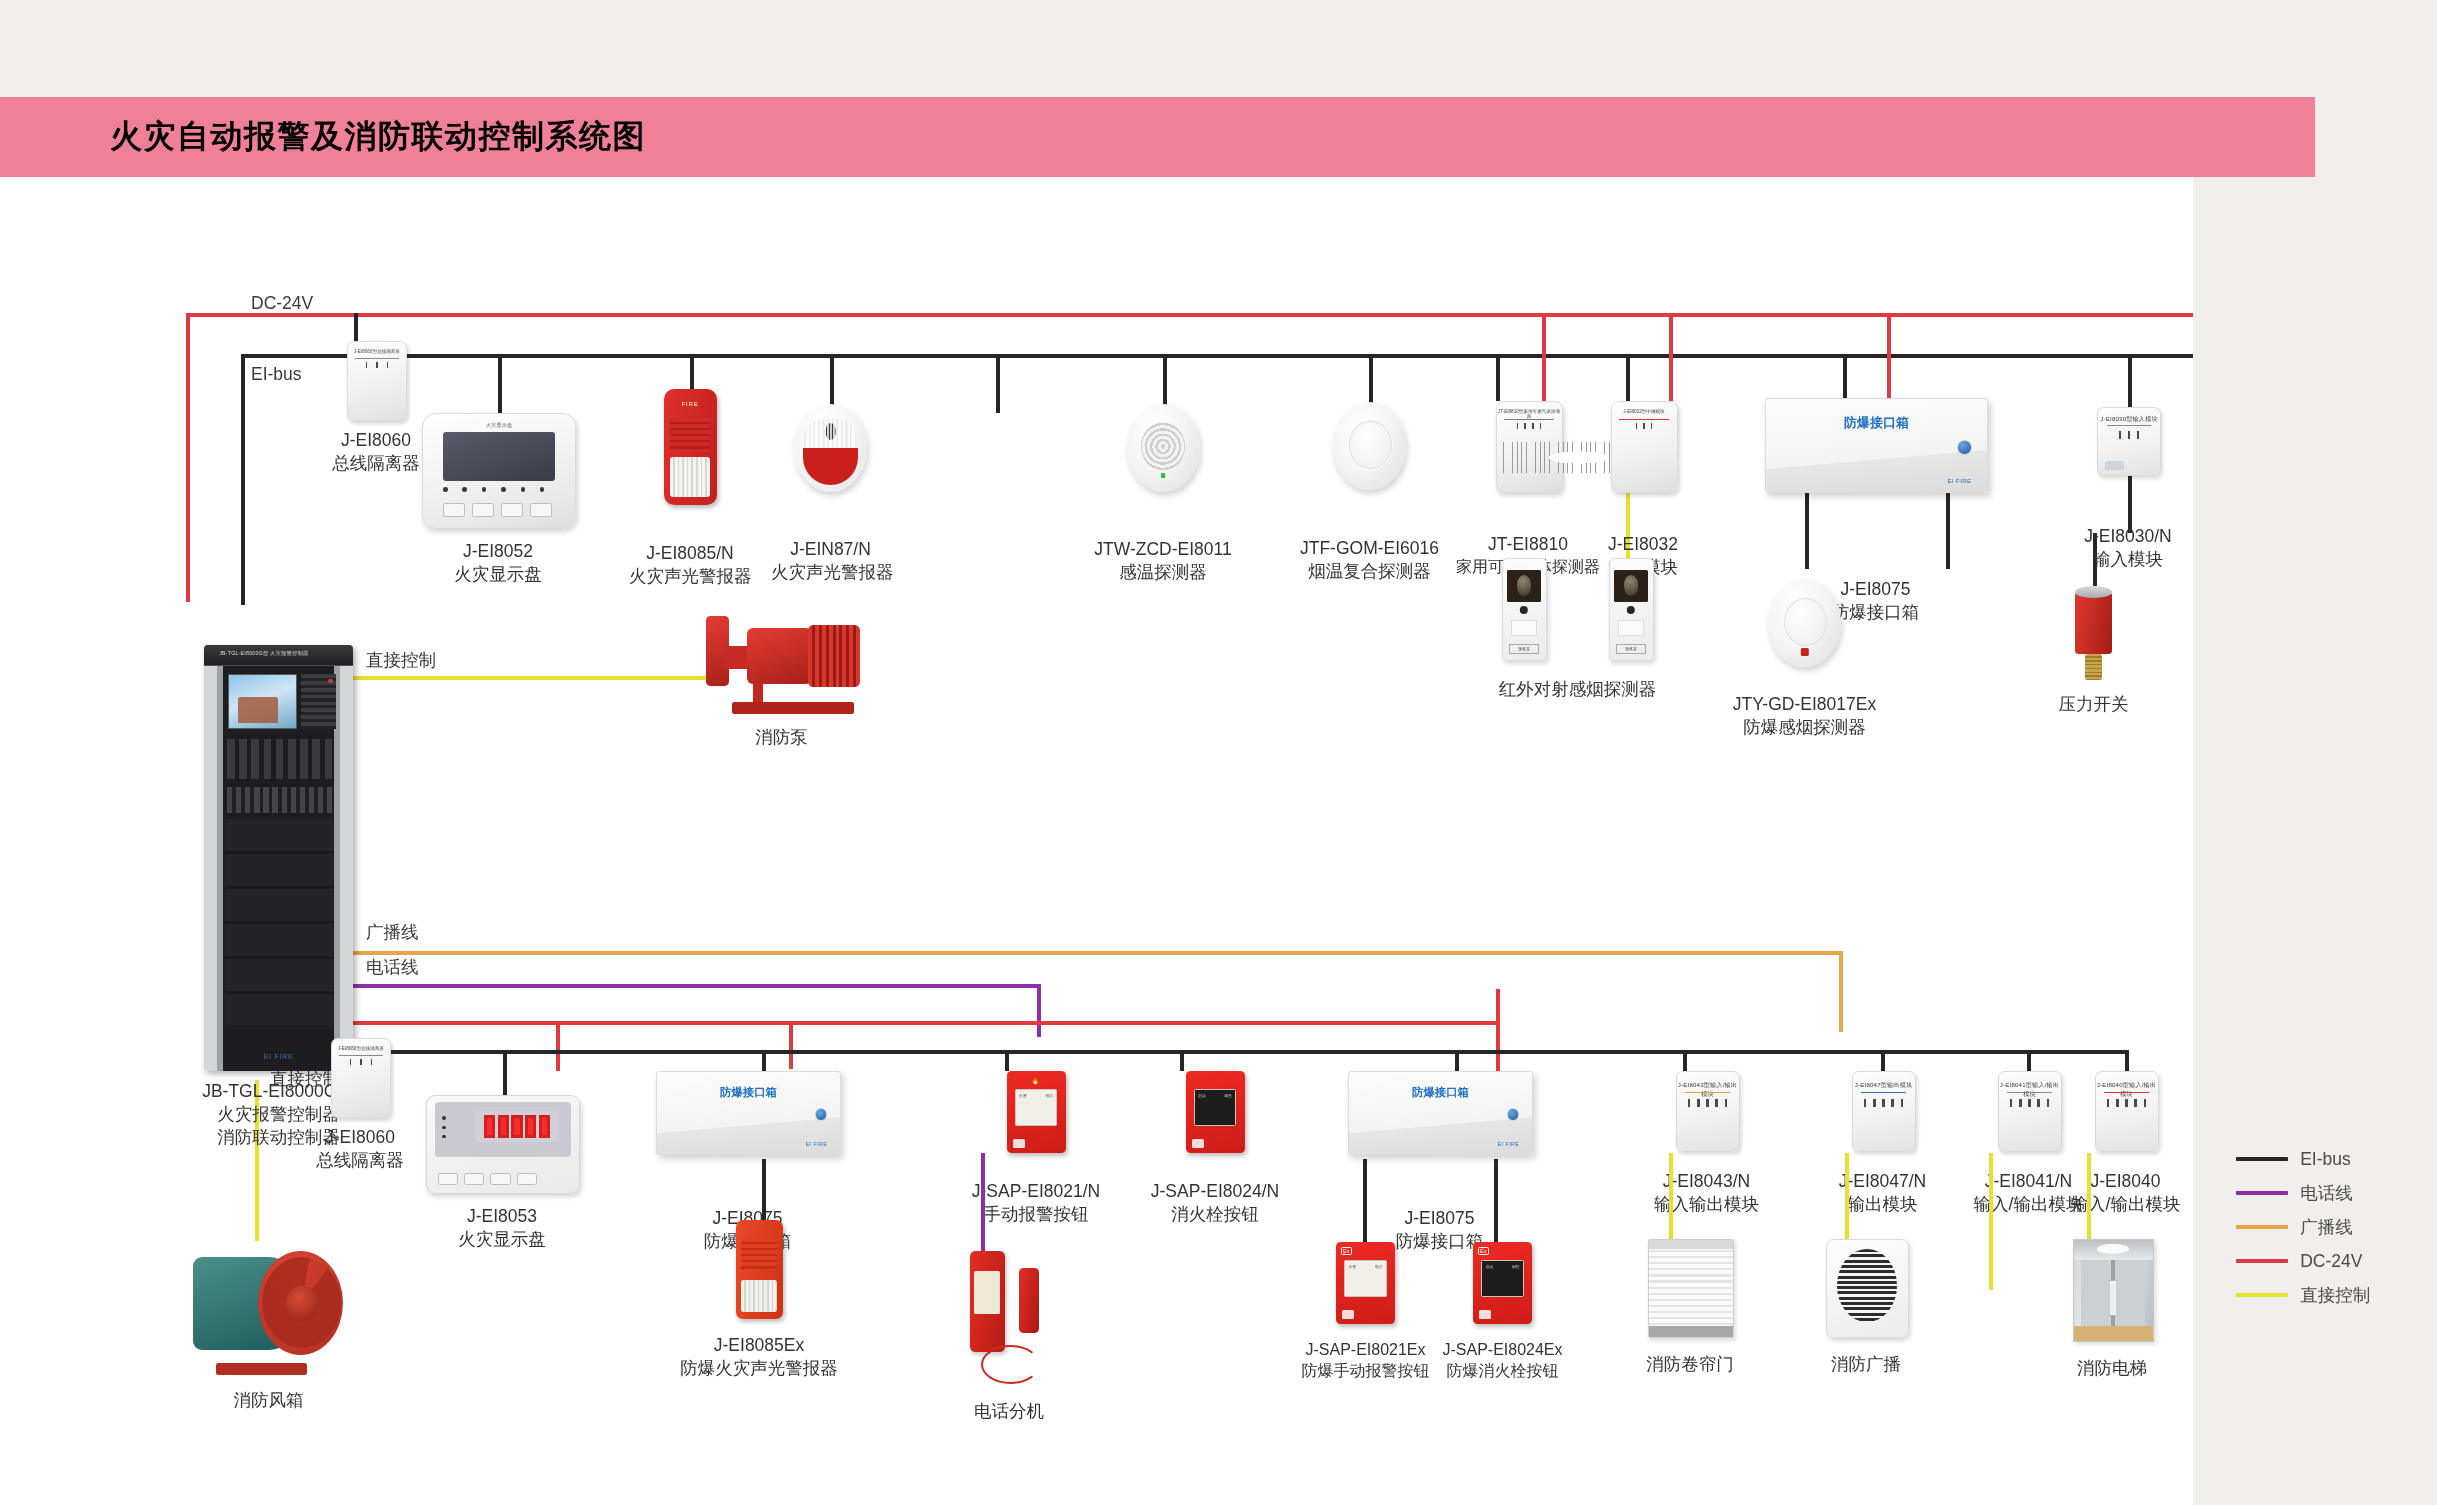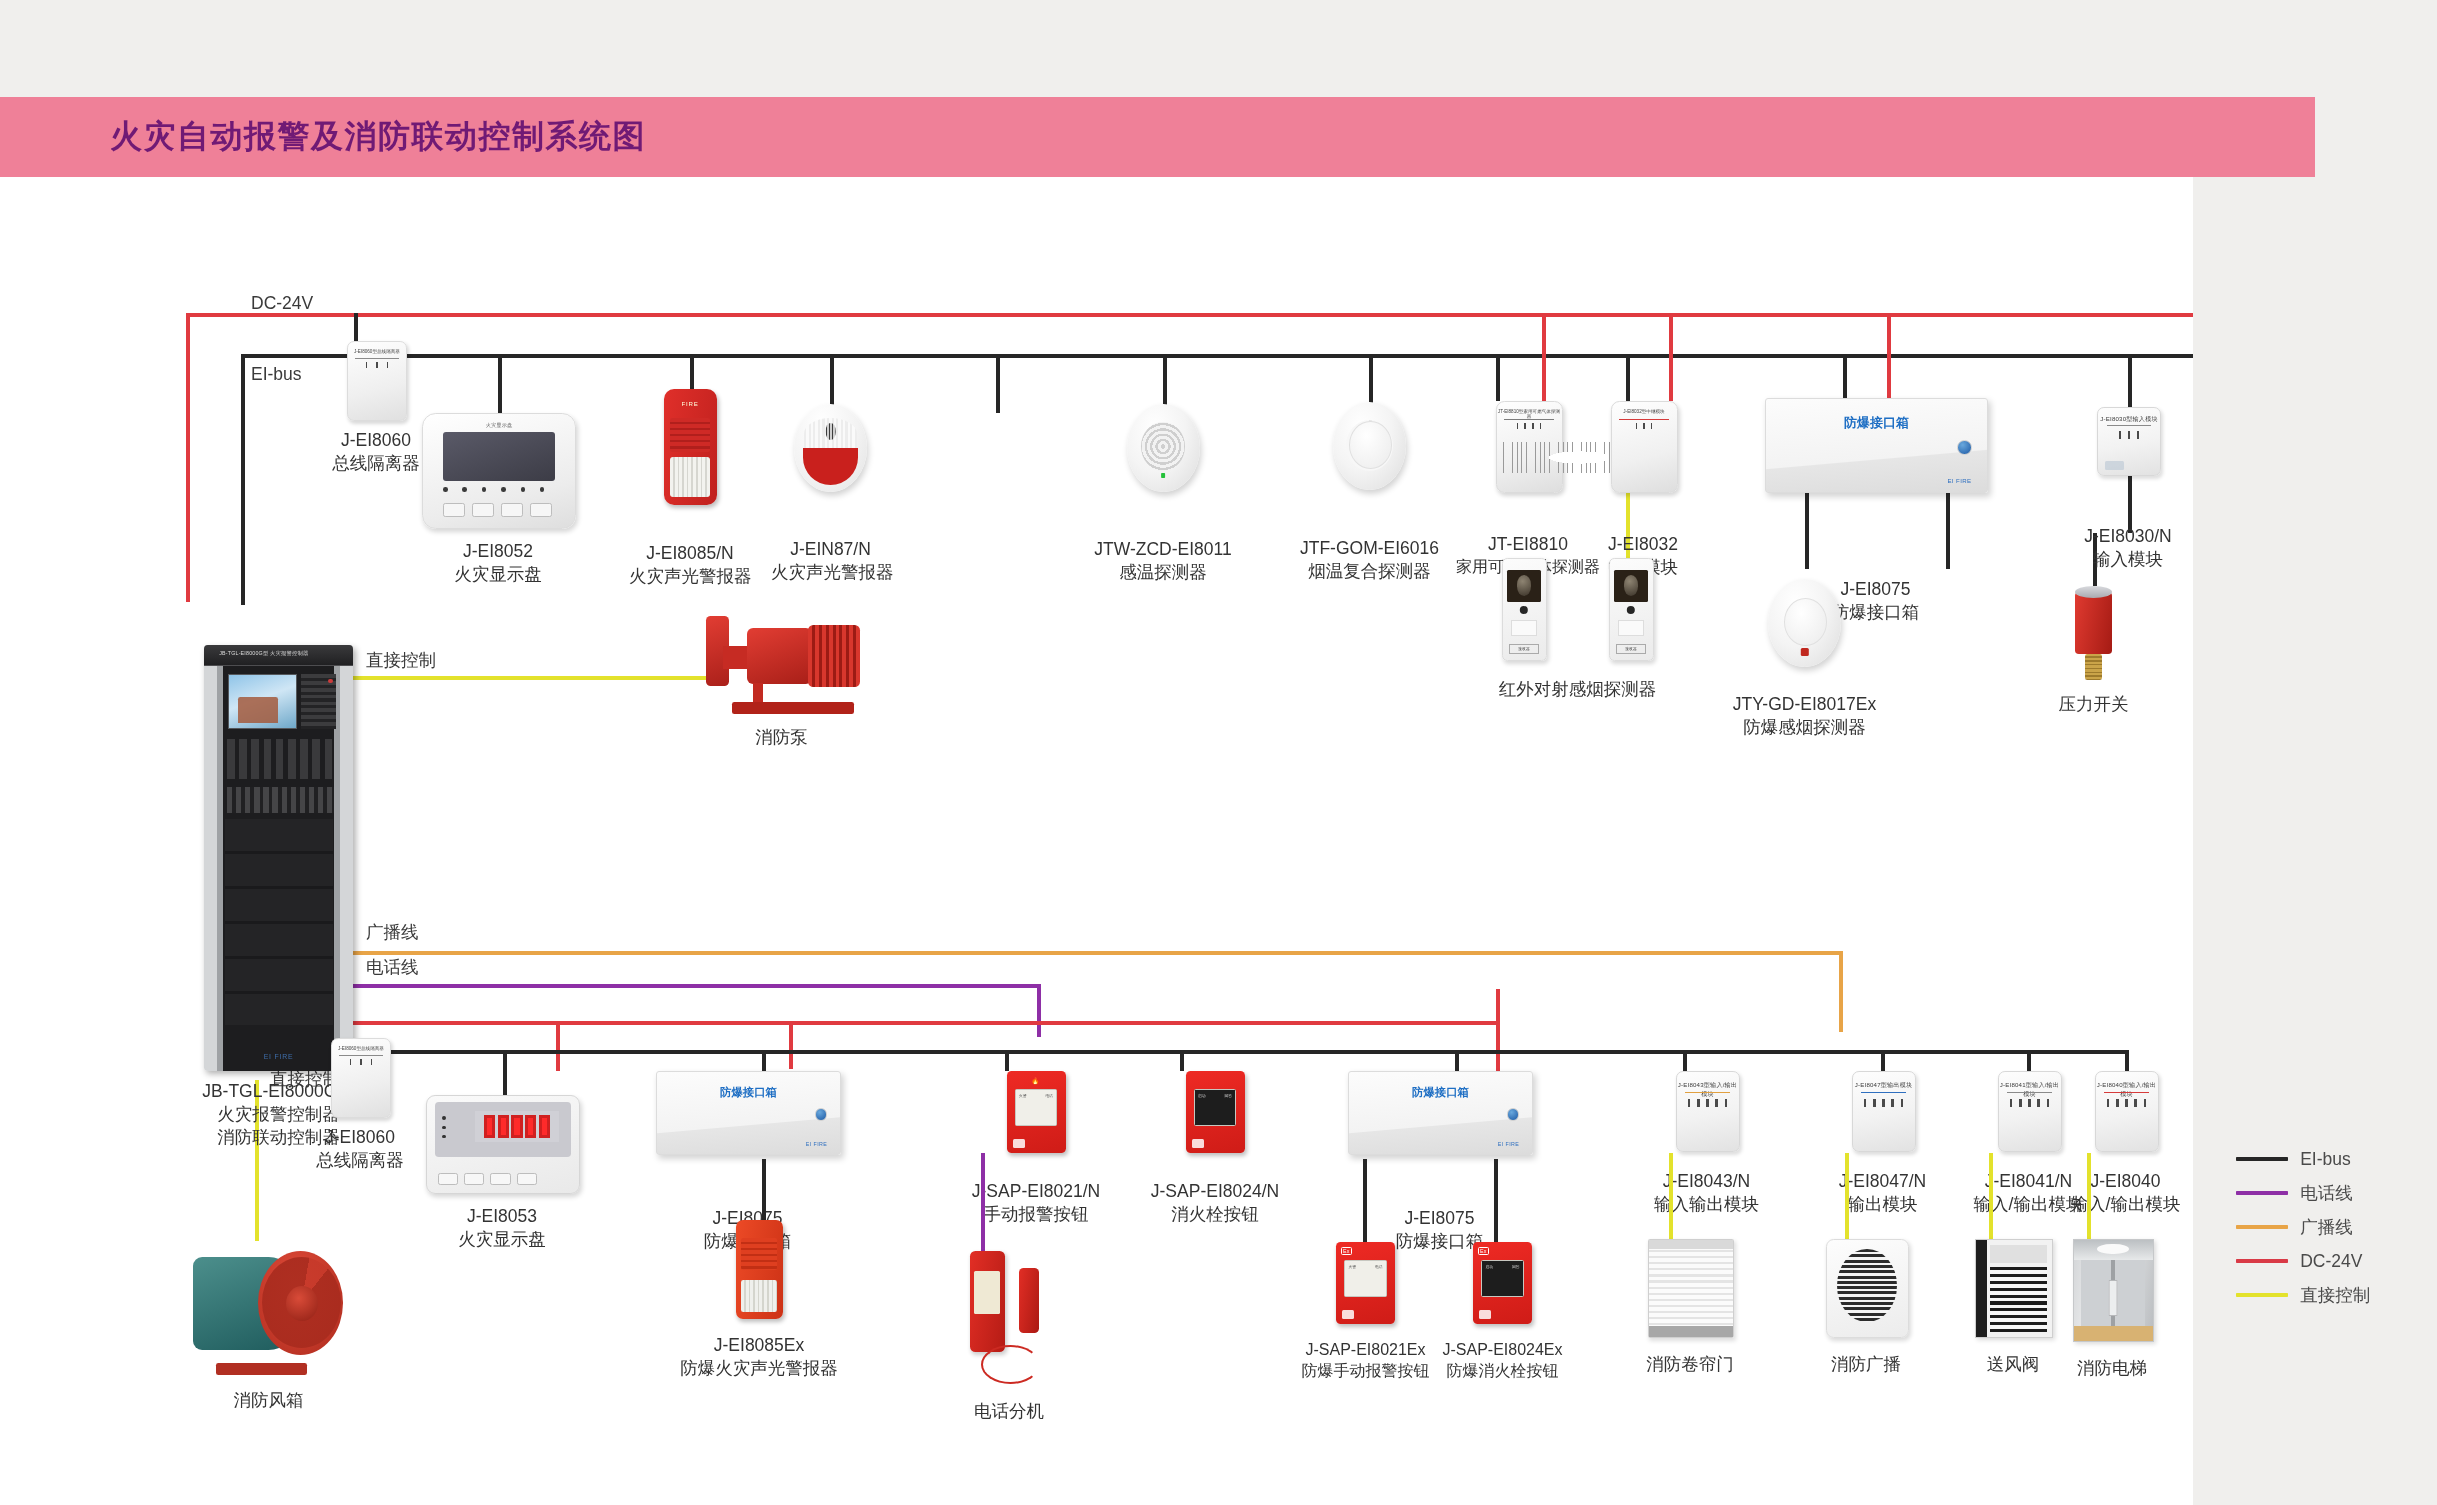--- a/index.html
+++ b/index.html
@@ -9,21 +9,21 @@
     font-family:"Liberation Sans","DejaVu Sans",sans-serif;
     overflow:hidden;position:relative;
   }
   
   #banner{
     position:absolute;left:0;top:97px;width:2315px;height:80px;
     background:#ef8098;
   }
   #banner-title{
     position:absolute;left:110px;top:50%;transform:translateY(-50%);
-    color:#701a75;font-size:32px;font-weight:bold;letter-spacing:1.5px;
+    color:#000000;font-size:32px;font-weight:bold;letter-spacing:1.5px;
     white-space:nowrap;
   }
   #banner-fold{
     position:absolute;left:2315px;top:177px;width:0;height:0;
     border-top:23px solid #e8546f;
     border-right:34px solid transparent;
   }
   
   #canvas{
     position:absolute;left:0;top:177px;width:2193px;height:1328px;
@@ -874,29 +874,20 @@
 
   <div class="dev" style="left:1803px;top:1062px;width:126px;">
     <div class="art" style="width:81px;">
       <div class="speaker">
         <div class="cone"></div>
       </div>
     </div>
     <div class="cap" style="margin-top:15.2px;">消防广播</div>
   </div>
 
-  <div class="dev" style="left:1950px;top:1062px;width:126px;">
-    <div class="art" style="width:76px;">
-      <div class="valve">
-        <div class="top"></div>
-          <div class="louvers"></div>
-      </div>
-    </div>
-    <div class="cap" style="margin-top:15.2px;">送风阀</div>
-  </div>
 
   <div class="dev" style="left:2049px;top:1062px;width:126px;">
     <div class="art" style="width:79px;">
       <div class="elevator">
         <div class="ceil"></div>
           <div class="doors"></div>
           <div class="pad"></div>
           <div class="floorw"></div>
       </div>
     </div>

